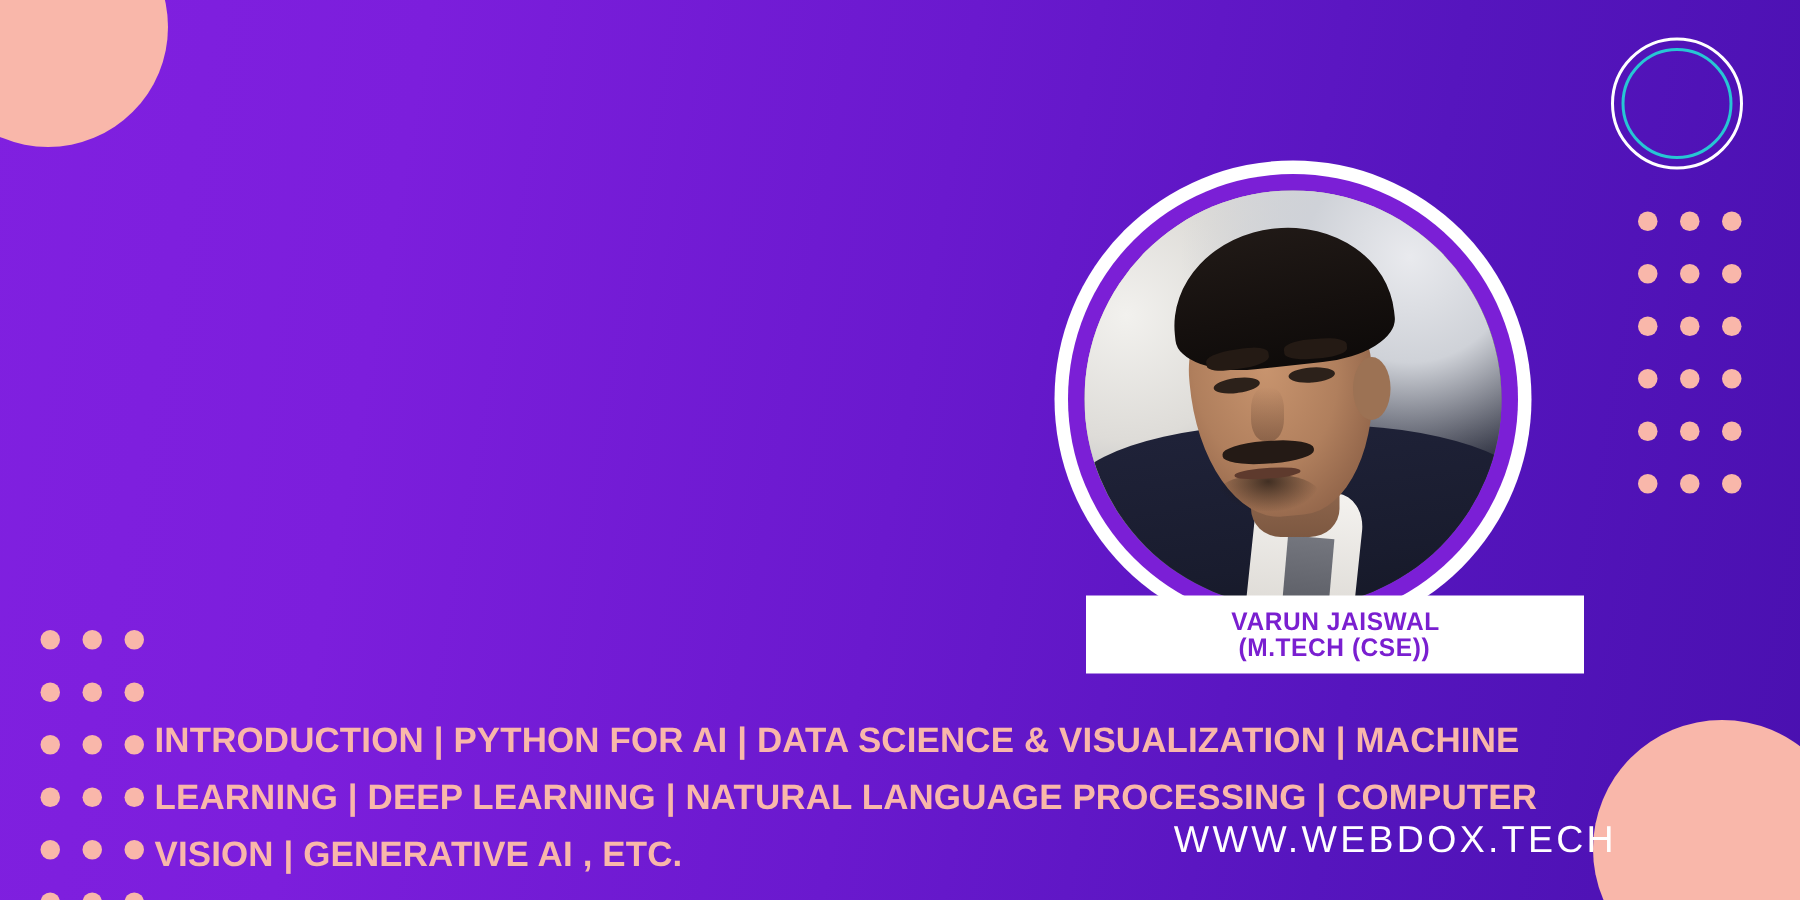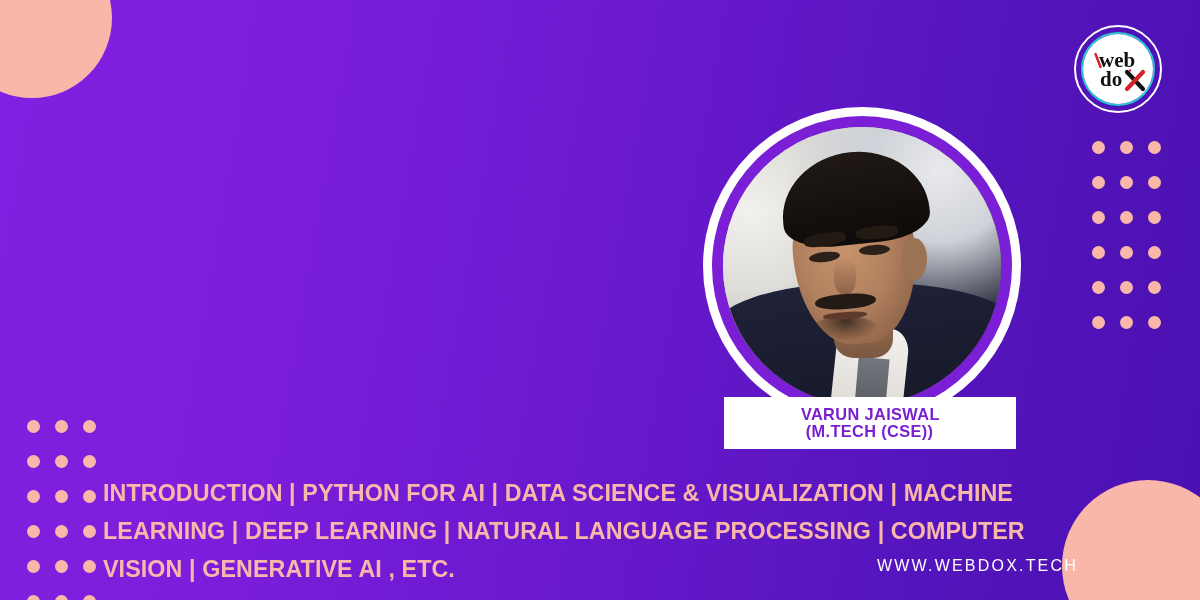--- a/index.html
+++ b/index.html
@@ -154,21 +154,21 @@
   #portrait-photo .beard{
     position:absolute; left:32%; top:68%; width:24%; height:9%;
     background:radial-gradient(ellipse at 50% 20%, rgba(30,22,17,.75) 0%, rgba(30,22,17,0) 72%);
     border-radius:50%;
   }
 
   
   #name-plate{
     position:absolute;
     left:724px; top:397px;
-    width:292px; height:52px;
+    width:332px; height:52px;
     background:#FFFFFF;
     display:flex; flex-direction:column;
     align-items:center; justify-content:center;
     line-height:1.03;
     z-index:5;
   }
   #name-plate .np-line{
     color:#7A1FD0;
     font-weight:bold;
     font-size:17px;
@@ -189,21 +189,21 @@
     letter-spacing:0.1px;
     transform:scaleX(0.99);
     transform-origin:left top;
   }
 
   
   #website{
     position:absolute;
     right:122px; bottom:25px;
     color:#FFFFFF;
-    font-size:16px;
+    font-size:25px;
     font-weight:normal;
     letter-spacing:2.2px;
   }
 
   
   #logo{
     position:absolute;
     left:1074px; top:25px;
     width:88px; height:88px;
   }
@@ -304,27 +304,15 @@
     <div class="np-line">(M.TECH (CSE))</div>
   </div>
 
   <div id="topics">INTRODUCTION | PYTHON FOR AI | DATA SCIENCE &amp; VISUALIZATION | MACHINE LEARNING | DEEP LEARNING | NATURAL LANGUAGE PROCESSING | COMPUTER VISION | GENERATIVE AI , ETC.</div>
 
   <div id="website">WWW.WEBDOX.TECH</div>
 
   <div id="logo">
     <div id="logo-ring"></div>
     <div id="logo-ring-teal"></div>
-    <div id="logo-disc">
-      <svg width="70" height="70" viewBox="0 0 70 70">
-
-        <line x1="12.5" y1="20" x2="17.5" y2="33" stroke="#D3202A" stroke-width="2.4" stroke-linecap="round"></line>
-        <text x="16" y="33" font-family="'Liberation Serif', serif" font-size="21" font-weight="bold" fill="#111111">web</text>
-        <text x="17" y="52" font-family="'Liberation Serif', serif" font-size="21" font-weight="bold" fill="#111111">do</text>
-
-        <line x1="44" y1="38" x2="60" y2="55" stroke="#111111" stroke-width="4.2" stroke-linecap="round"></line>
-        <line x1="60" y1="38" x2="44" y2="55" stroke="#D3202A" stroke-width="4.2" stroke-linecap="round"></line>
-        <circle cx="47" cy="36.5" r="1.2" fill="#D3202A"></circle>
-      </svg>
-    </div>
   </div>
 
 </div>
 
 </body></html>

